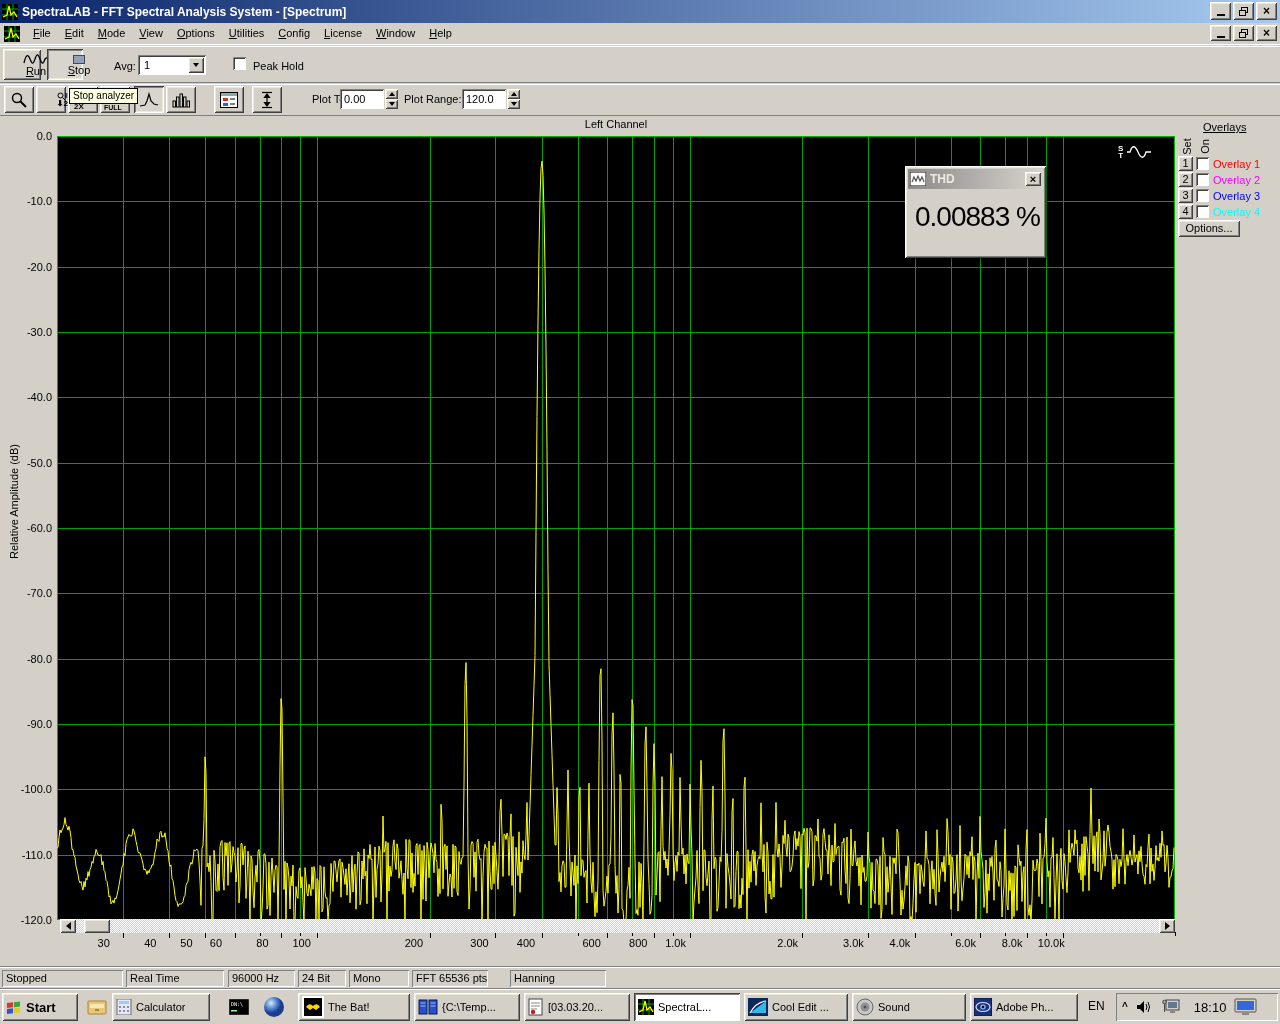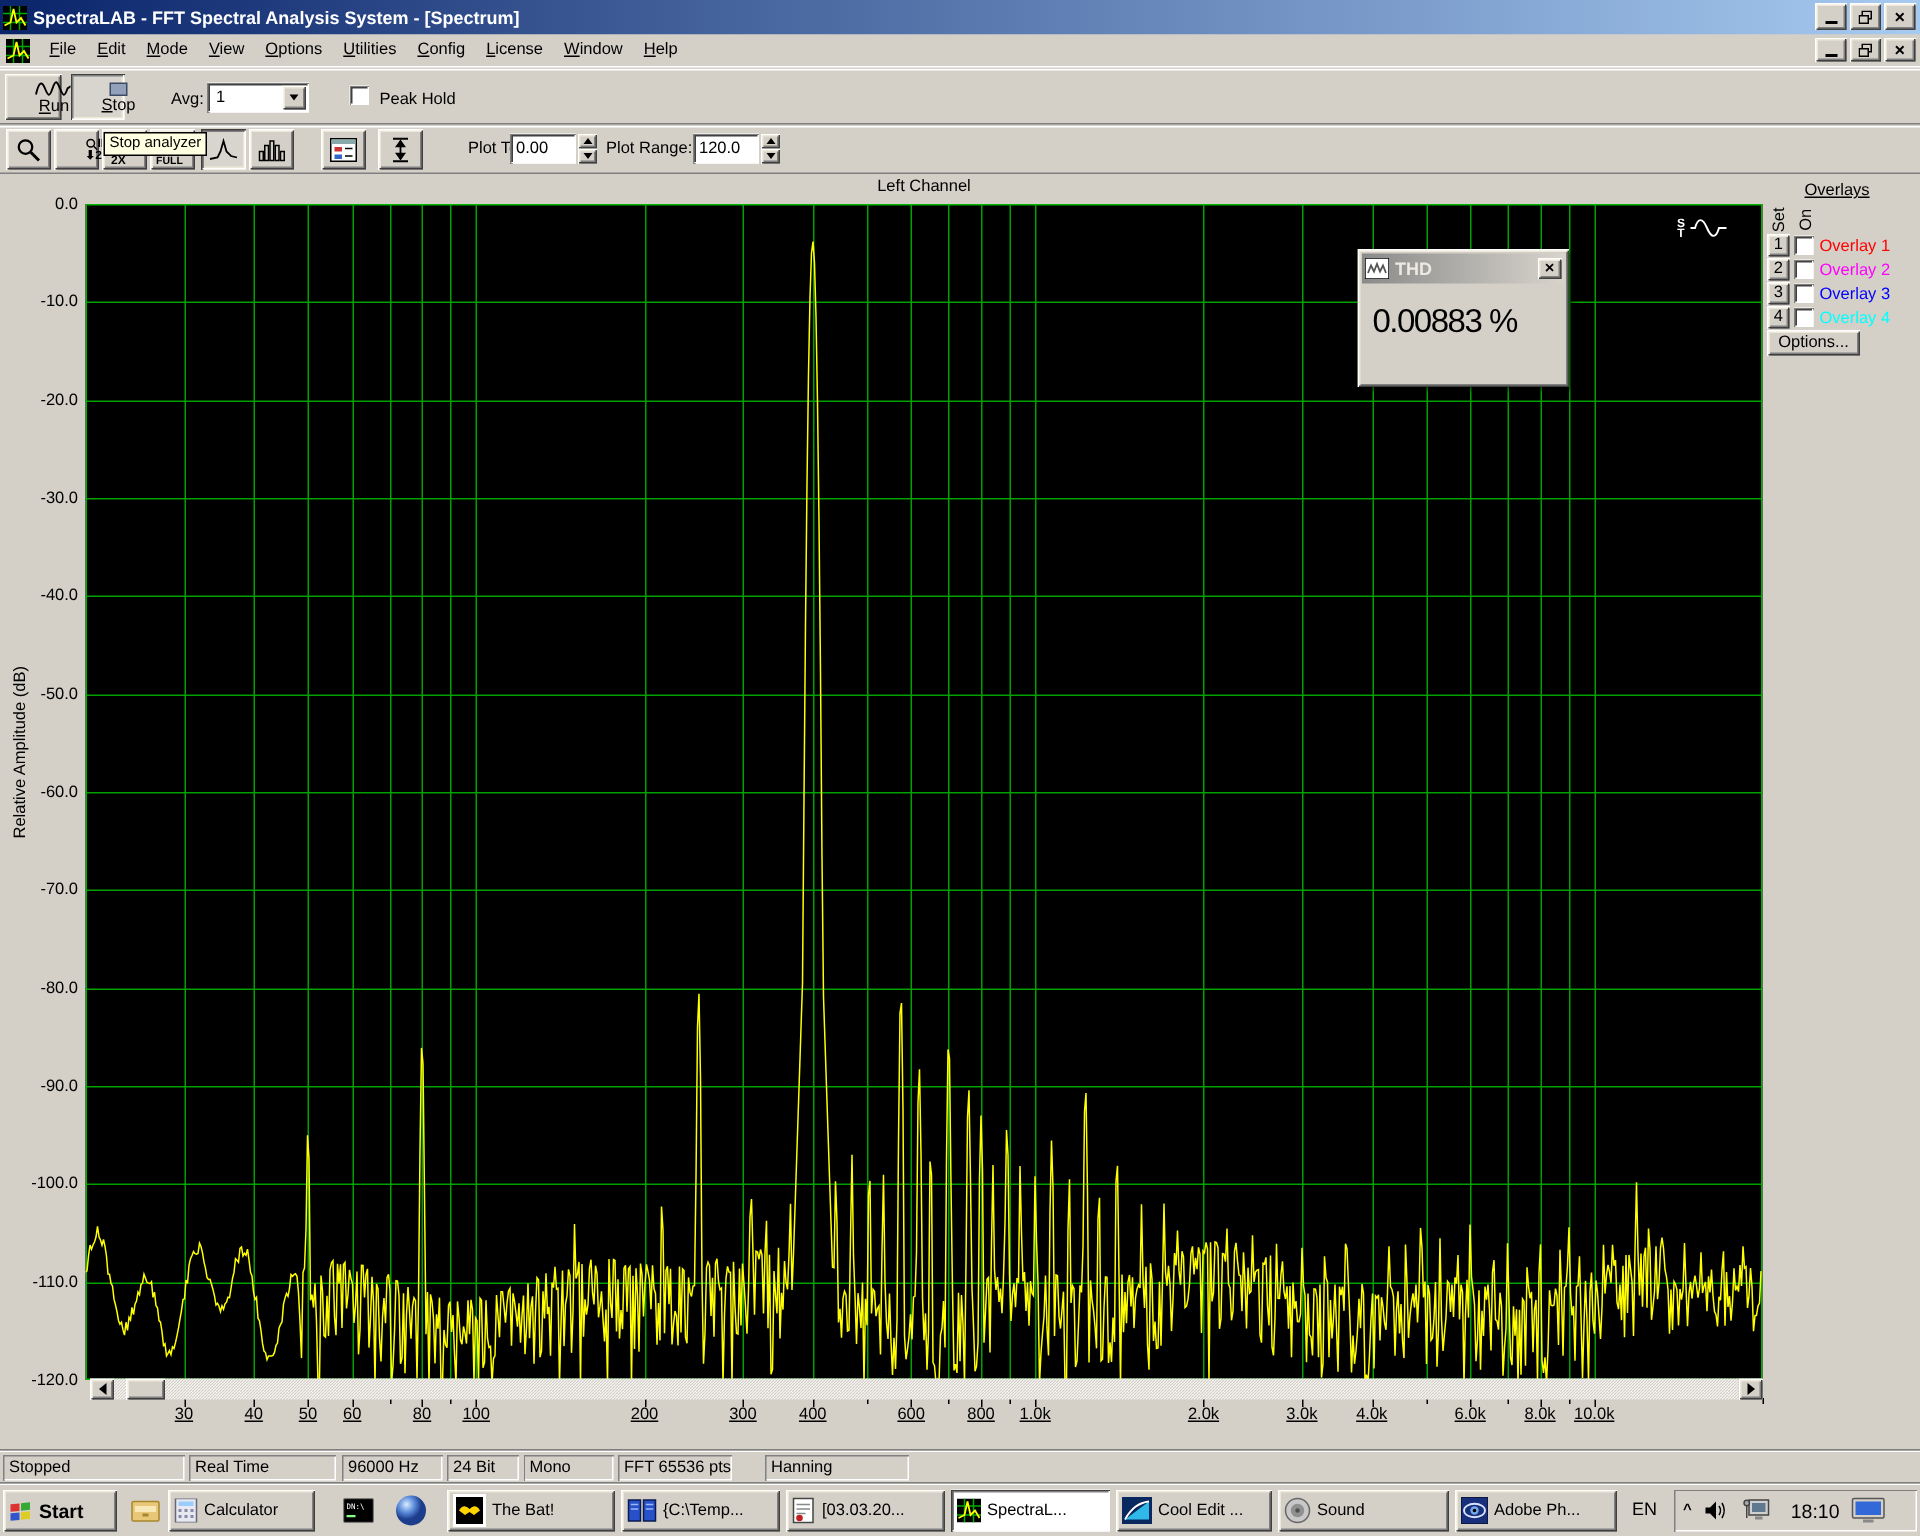--- a/index.html
+++ b/index.html
@@ -33,35 +33,35 @@
   .tri-l{width:0;height:0;border-top:4px solid transparent;border-bottom:4px solid transparent;border-right:5px solid #000;}
   .tri-r{width:0;height:0;border-top:4px solid transparent;border-bottom:4px solid transparent;border-left:5px solid #000;}
   .cb{width:13px;height:13px;background:#fff;box-shadow:inset 1px 1px 0 #808080,inset -1px -1px 0 #fff,inset 2px 2px 0 #404040;}
   
   #client{left:0;top:115px;width:1280px;height:851px;background:#D4D0C8;border-top:1px solid #808080;}
   #plotarea{left:57px;top:20px;width:1118px;height:784px;background:#000;}
   #ylabel{left:-66px;top:380px;width:160px;text-align:center;transform:rotate(-90deg);}
   #xlabel{left:57px;top:836px;width:1118px;text-align:center;}
   #plot-title{left:57px;top:3px;width:1118px;text-align:center;}
   .ytick{position:absolute;width:48px;text-align:right;right:1227px;}
-  .xtick{position:absolute;top:822px;width:50px;text-align:center;text-decoration:underline;}
+  .xtick{position:absolute;top:822px;width:50px;}
   .xtickmark{position:absolute;top:816px;width:1px;background:#000;}
   #stbadge{left:1118px;top:28px;color:#fff;display:flex;align-items:center;gap:3px;}
   #stbadge .st{font-size:8px;font-weight:bold;line-height:0.9;text-align:center;}
   
   #hscroll{left:60px;top:803px;width:1115px;height:14px;
     background-image:linear-gradient(45deg,#fff 25%,transparent 25%,transparent 75%,#fff 75%),linear-gradient(45deg,#fff 25%,#d4d0c8 25%,#d4d0c8 75%,#fff 75%);
     background-size:2px 2px;background-position:0 0,1px 1px;}
   .sbtn{position:absolute;width:16px;height:14px;}
   
   #thdwin{left:905px;top:50px;width:141px;height:92px;background:#D4D0C8;
     box-shadow:inset 1px 1px 0 #fff,inset -1px -1px 0 #404040,inset 2px 2px 0 #ece9d8,inset -2px -2px 0 #808080,2px 2px 3px rgba(0,0,0,.45);padding:3px;z-index:8;}
   #thdtitle{height:20px;background:linear-gradient(90deg,#8a8a8a,#d8d4cc);display:flex;align-items:center;padding:1px 2px;}
   #thdtitle .cap{color:#ece9e0;font-weight:bold;font-size:12px;margin-left:4px;flex:1;}
-  #thdval{font-size:22px;letter-spacing:-1px;margin:14px 0 0 7px;}
+  #thdval{font-size:28px;letter-spacing:-1px;margin:14px 0 0 7px;}
   
   .ov-rot{position:absolute;transform:rotate(-90deg);transform-origin:center;}
   .ovbtn{position:absolute;width:15px;height:15px;display:flex;align-items:center;justify-content:center;}
   .ovcb{position:absolute;}
   .ovlab{position:absolute;font-size:11px;}
   
   #statusbar{left:0;top:966px;width:1280px;height:22px;background:#D4D0C8;border-top:1px solid #808080;box-shadow:inset 0 1px 0 #fff;}
   .spanel{position:absolute;top:3px;height:17px;box-shadow:inset 1px 1px 0 #808080,inset -1px -1px 0 #fff;display:flex;align-items:center;padding-left:4px;}
   
   #taskbar{left:0;top:988px;width:1280px;height:36px;background:#D4D0C8;box-shadow:inset 0 1px 0 #fff;border-top:1px solid #808080;}

